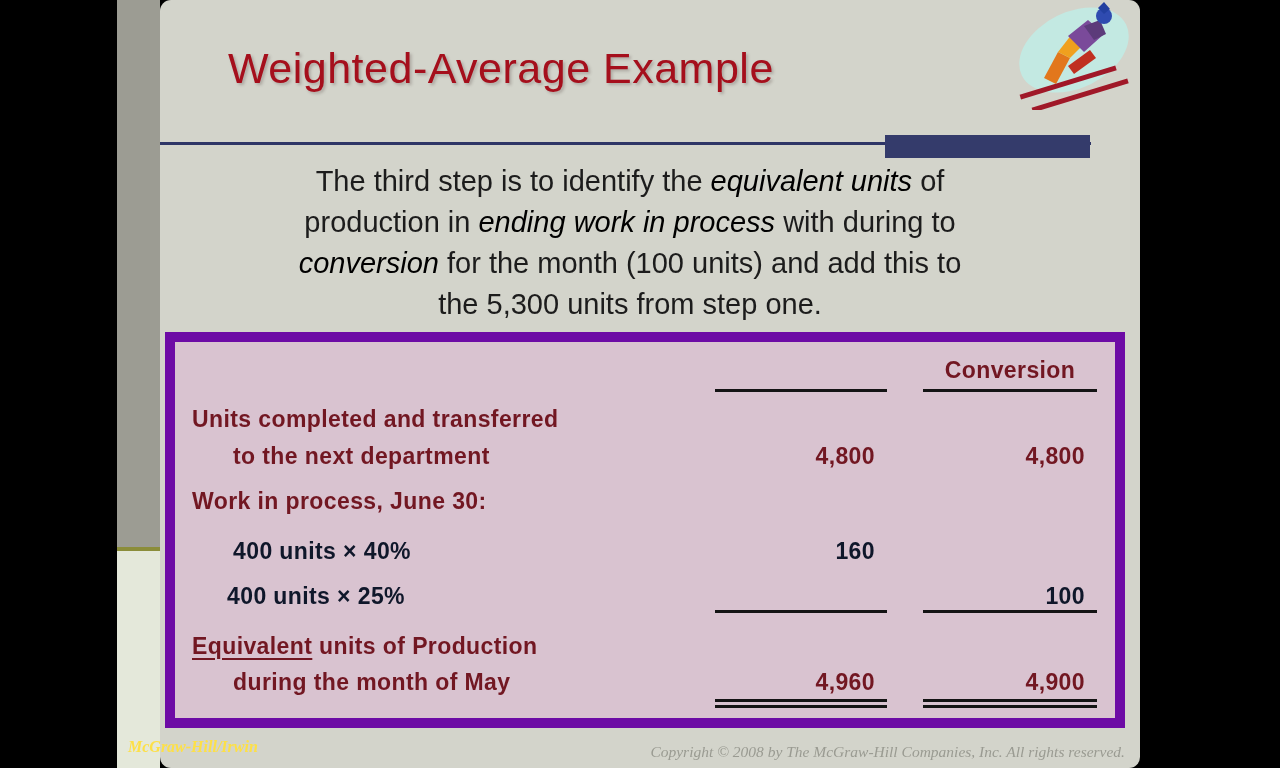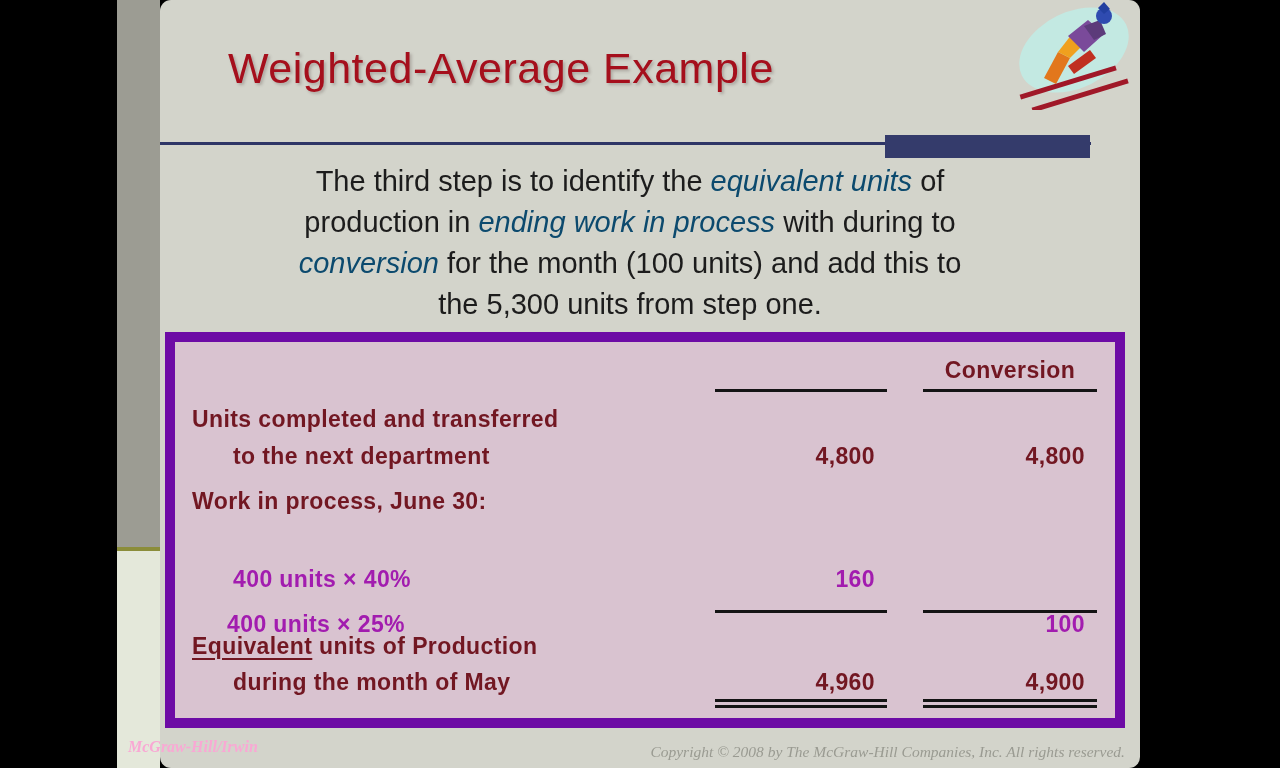--- a/index.html
+++ b/index.html
@@ -22,38 +22,38 @@
     white-space:nowrap;
   }
 
   .title-rule { position:absolute; left:0; top:142px; width:931px; height:3px; background:#2e3566; }
   .title-block { position:absolute; left:725px; top:135px; width:205px; height:23px; background:#343b6b; }
 
   .body-par {
     position:absolute; left:20px; top:161px; width:900px;
     text-align:center; font-size:29px; line-height:41px; color:#1c1c1c;
   }
-  .body-par .em { color:#0c4a6e; font-style:italic; }
+  .body-par .em { color:#000000; font-style:italic; }
 
   
   .panel {
     position:absolute; left:5px; top:332px; width:960px; height:396px;
     background:#d9c3d0; border:10px solid #6d0ba5;
   }
   .panel .cell { position:absolute; font-weight:bold; font-size:23px;
                  letter-spacing:0.4px; color:#721722; white-space:nowrap; }
-  .panel .red  { color:#a21caf;margin-top:28px; }
+  .panel .red  { color:#0f172a; }
   .panel .num  { text-align:right; }
   .rule  { position:absolute; height:3px; background:#141414; }
   .u-word { text-decoration:underline; text-underline-offset:4px; }
 
   .footer-left {
     position:absolute; left:128px; top:738px;
     font-family:"Liberation Serif", serif; font-style:italic; font-weight:bold;
-    font-size:16px; color:#f9a8d4;
+    font-size:16px; color:#fde047;
   }
   .footer-right {
     position:absolute; right:155px; top:743px;
     font-family:"Liberation Serif", serif; font-style:italic;
     font-size:15.5px; color:#9a9b92;
   }
 
   .logo { position:absolute; left:850px; top:0; width:132px; height:110px; }
 </style>
 </head>

